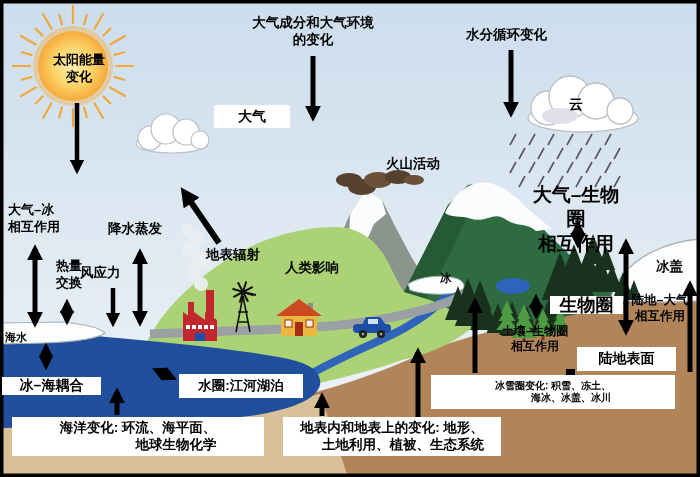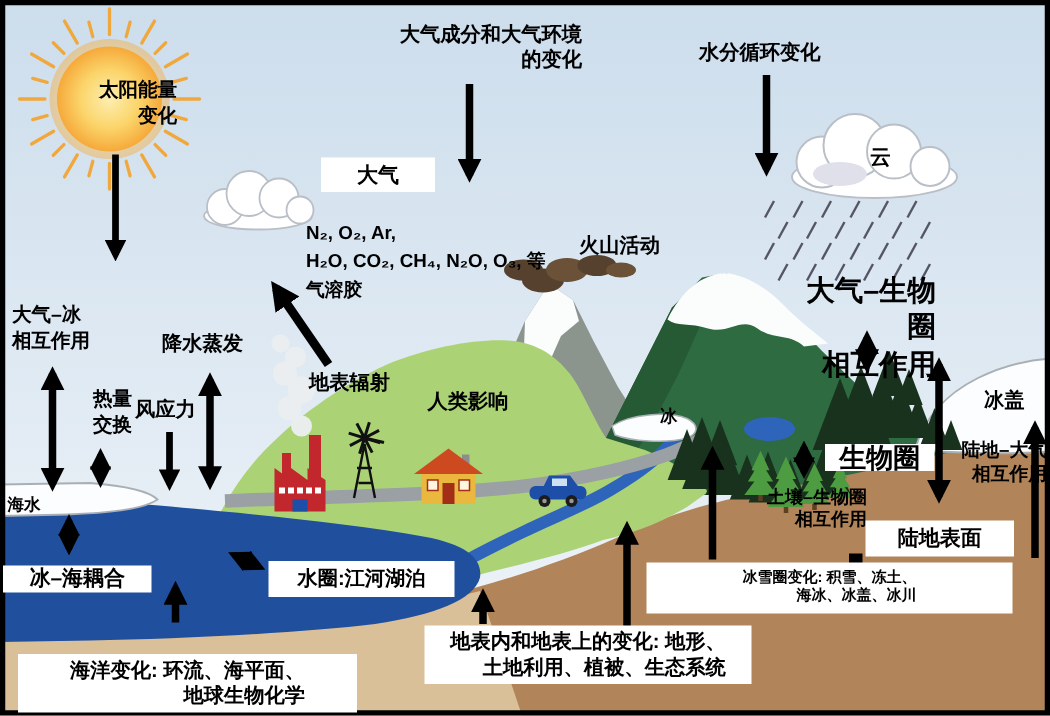--- a/index.html
+++ b/index.html
@@ -6,21 +6,21 @@
   #stage{
     position:relative;width:700px;height:477px;overflow:hidden;
     font-family:"Liberation Sans","DejaVu Sans",sans-serif;
     background:#fff;
   }
   #scene{position:absolute;left:0;top:0;}
   .lbl{
     position:absolute;font-weight:bold;color:var(--text);
     white-space:pre-line;line-height:1.28;z-index:5;
   }
-  .ctr{text-align:right;}
+  .ctr{text-align:center;}
   .bx{
     position:absolute;background:var(--box-bg);color:var(--text);
     font-weight:bold;display:flex;align-items:center;justify-content:center;
     text-align:right;white-space:pre-line;line-height:1.25;z-index:6;
   }
 </style>
 </head>
 <body>
 
 <div id="stage" style="--sky-top: #ccddec; --sky-bottom: #f1f5f9; --sun-core: #fdeeb0; --sun-edge: #f6a93a; --ray: #f0a83c; --cloud: #ffffff; --cloud-outline: #b9bfc7; --rain: #555566; --ocean: #1f4f9d; --river: #2f64bb; --field: #abd376; --mountain: #2e6b40; --volcano: #8b948d; --land: #b28459; --sand: #d9c098; --ice: #fcfdfe; --ice-outline: #a9b0b5; --tree-dark: #18321d; --tree-light: #4e9c41; --trunk: #5d3f22; --factory: #c1272d; --house-wall: #eab83e; --house-roof: #cd4a20; --car: #1d4fa8; --road: #9aa0a4; --smoke-dark: #55412d; --smoke-light: #eceff1; --arrow: #000000; --box-bg: #ffffff; --text: #000000; --border: #000000;">
@@ -280,45 +280,42 @@
   <rect x="0" y="0" width="700" height="477" fill="none" style="stroke:var(--border)" stroke-width="7"></rect>
 </svg>
 
 <div class="lbl ctr" style="left:40px;top:52px;width:78px;font-size:13px">太阳能量
 变化</div>
 <div class="lbl ctr" style="left:238px;top:14px;width:150px;font-size:13.5px">大气成分和大气环境
 的变化</div>
 <div class="lbl" style="left:466px;top:26px;width:110px;font-size:13.5px">水分循环变化</div>
 <div class="lbl ctr" style="left:558px;top:96px;width:36px;font-size:14px">云</div>
 <div class="lbl" style="left:386px;top:155px;width:72px;font-size:13.5px">火山活动</div>
-<div class="lbl" style="left:204px;top:146px;width:170px;font-size:12.5px;line-height:1.5">N₂, O₂, Ar,
-H₂O, CO₂, CH₄, N₂O, O₃, 等
-气溶胶</div>
 <div class="lbl" style="left:8px;top:202px;width:72px;font-size:13px">大气–冰
 相互作用</div>
 <div class="lbl" style="left:108px;top:220px;width:66px;font-size:13.5px">降水蒸发</div>
 <div class="lbl ctr" style="left:50px;top:258px;width:38px;font-size:13px">热量
 交换</div>
-<div class="lbl" style="left:90px;top:264px;width:54px;font-size:13.5px">风应力</div>
+<div class="lbl" style="left:80px;top:264px;width:54px;font-size:13.5px">风应力</div>
 <div class="lbl" style="left:206px;top:246px;width:64px;font-size:13.5px">地表辐射</div>
 <div class="lbl" style="left:285px;top:259px;width:64px;font-size:13.5px">人类影响</div>
 <div class="lbl ctr" style="left:528px;top:183px;width:96px;font-size:19px">大气–生物圈
 相互作用</div>
 <div class="lbl" style="left:656px;top:258px;width:40px;font-size:13.5px">冰盖</div>
 <div class="lbl ctr" style="left:622px;top:292px;width:76px;font-size:12.5px">陆地–大气
 相互作用</div>
 <div class="lbl ctr" style="left:492px;top:324px;width:86px;font-size:12px">土壤–生物圈
 相互作用</div>
 <div class="lbl" style="left:5px;top:330px;width:28px;font-size:11px">海水</div>
 <div class="lbl" style="left:440px;top:271px;width:16px;font-size:11.5px">冰</div>
 
 <div class="bx" style="left:214px;top:105px;width:76px;height:23px;font-size:14px">大气</div>
 <div class="bx" style="left:2px;top:377px;width:99px;height:18px;font-size:14px">冰–海耦合</div>
 <div class="bx" style="left:179px;top:374px;width:124px;height:24px;font-size:13.5px">水圈:江河湖泊</div>
-<div class="bx" style="left:12px;top:436px;width:226px;height:39px;font-size:13.5px">海洋变化: 环流、海平面、
+<div class="bx" style="left:12px;top:417px;width:252px;height:39px;font-size:13.5px">海洋变化: 环流、海平面、
 地球生物化学</div>
 <div class="bx" style="left:283px;top:417px;width:218px;height:39px;font-size:13.5px">地表内和地表上的变化: 地形、
 土地利用、植被、生态系统</div>
 <div class="bx" style="left:431px;top:375px;width:244px;height:34px;font-size:10px">冰雪圈变化: 积雪、冻土、
 海冰、冰盖、冰川</div>
 <div class="bx" style="left:550px;top:296px;width:73px;height:18px;font-size:18px">生物圈</div>
 <div class="bx" style="left:577px;top:347px;width:99px;height:24px;font-size:14px">陆地表面</div>
 
 </div>
 

